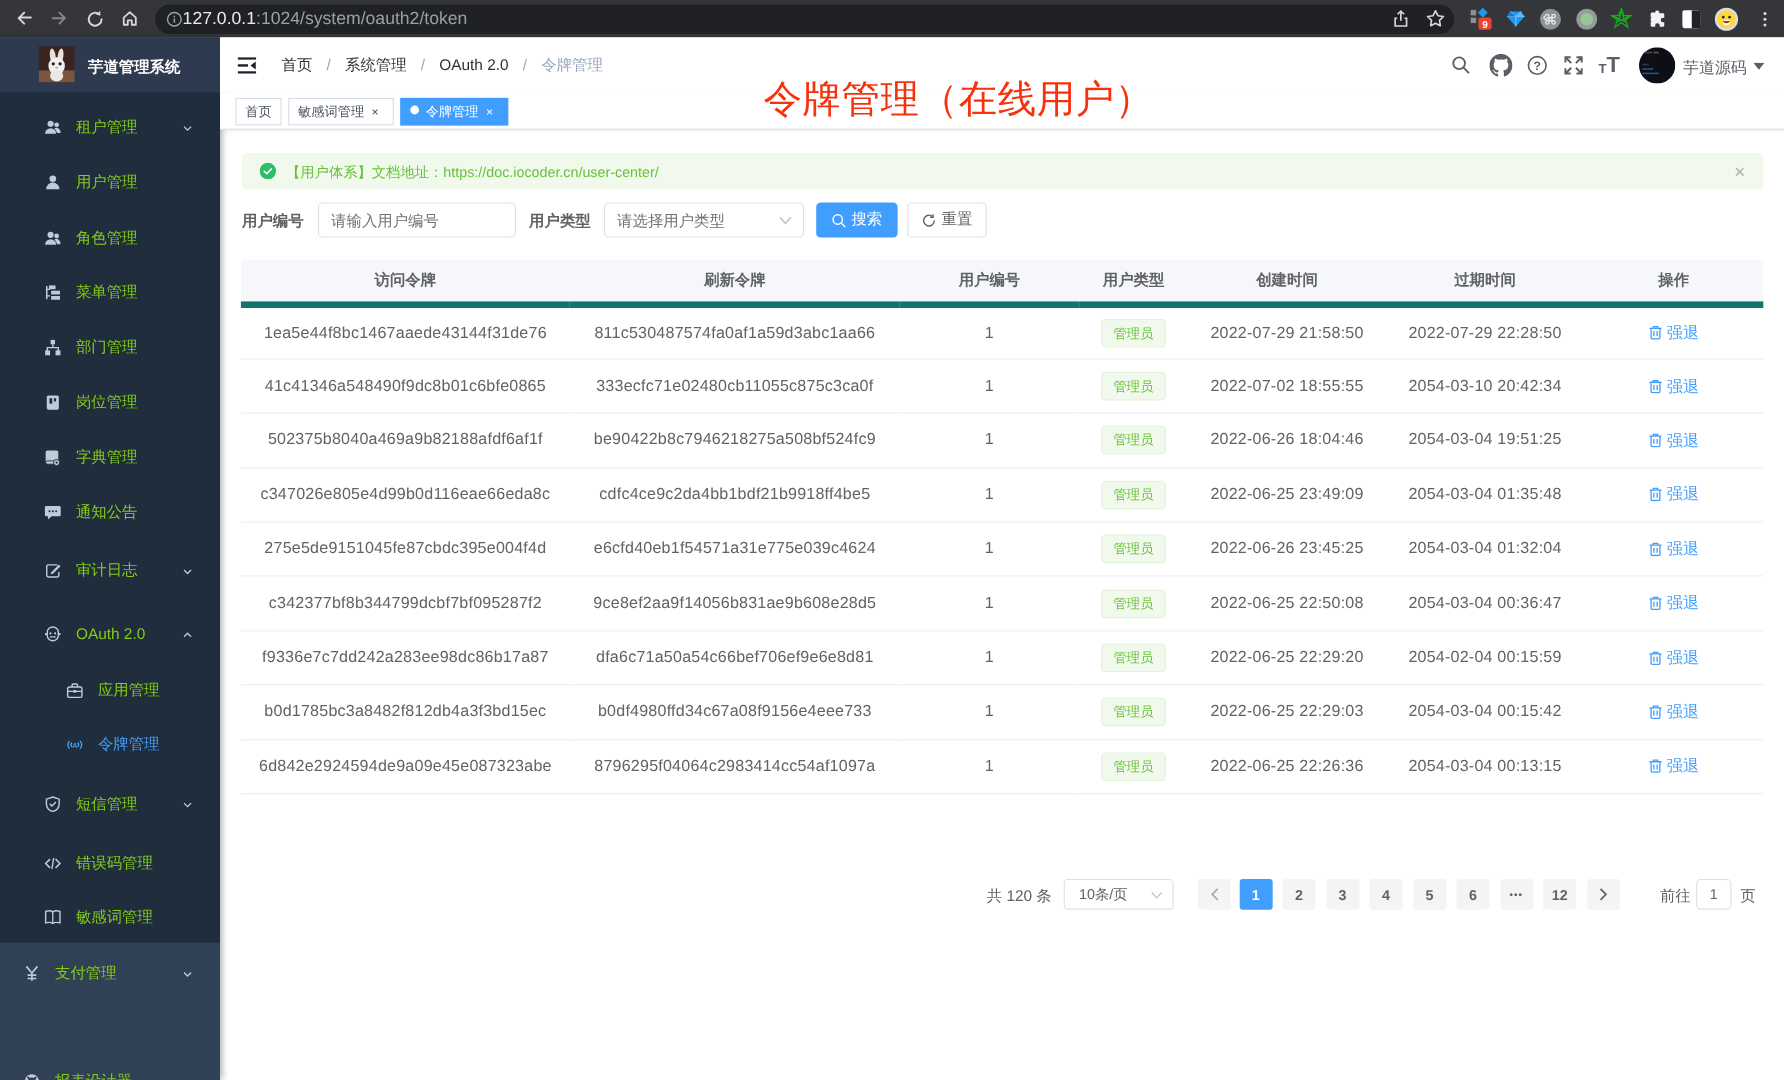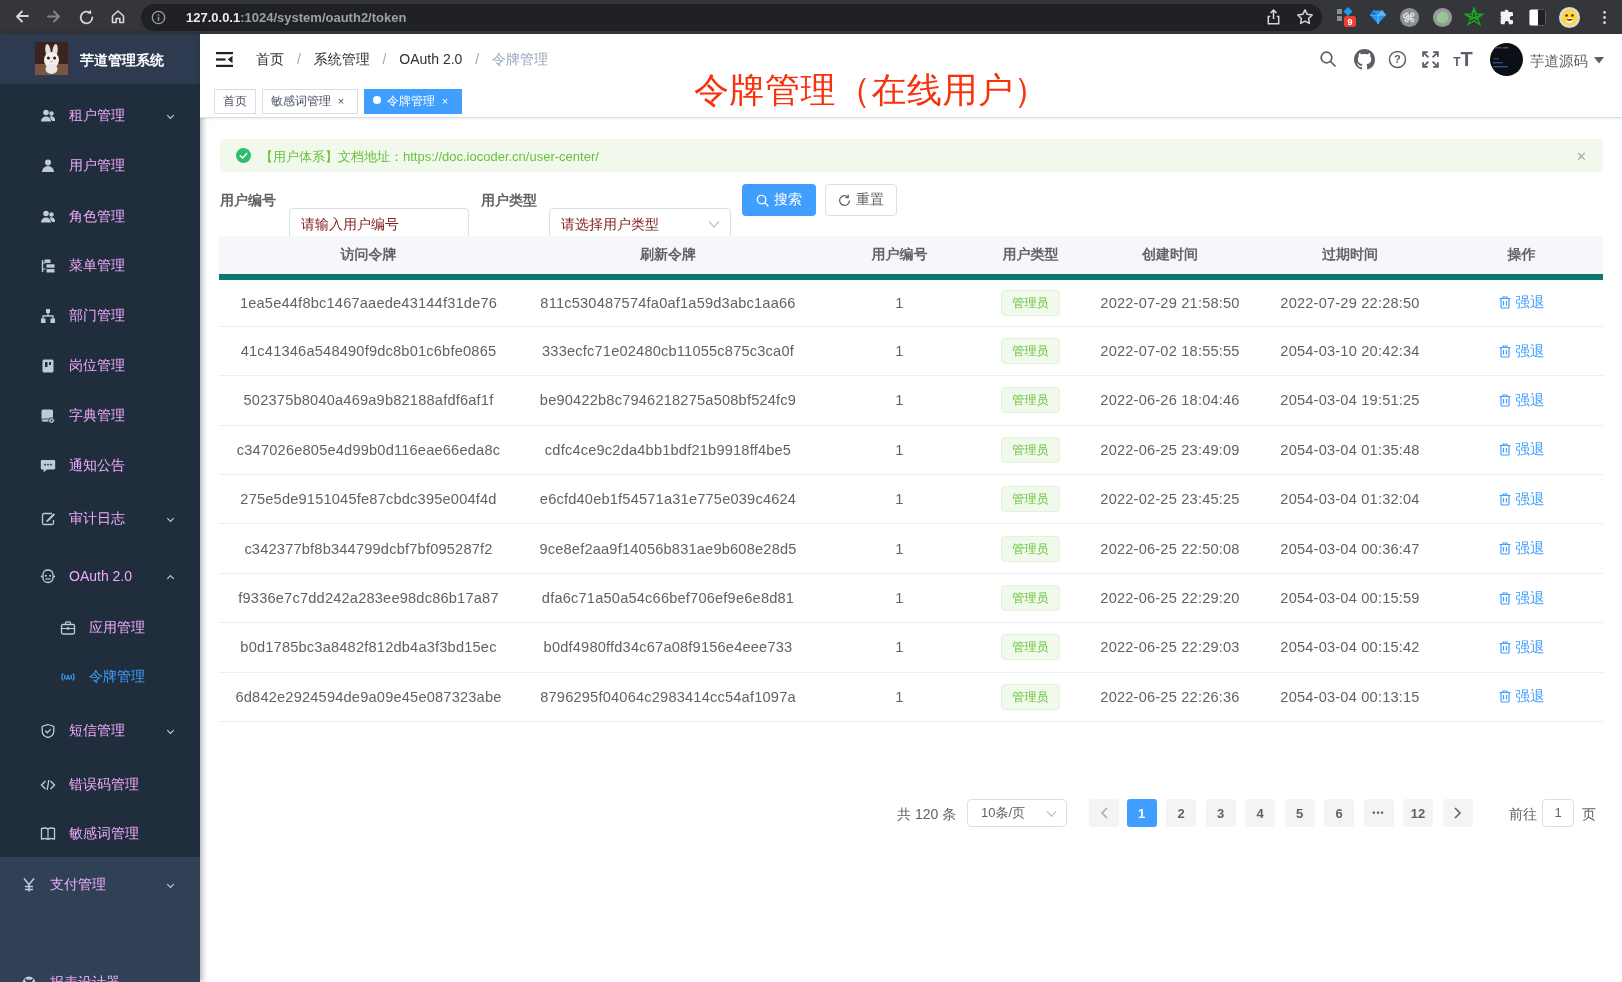--- a/index.html
+++ b/index.html
@@ -8,21 +8,21 @@
 
 #chrome { position:absolute; left:0; top:0; width:1622px; height:34px; background:#35363a; }
 #chrome .nav-ic { position:absolute; top:0; height:34px; display:flex; align-items:center; justify-content:center; color:#c9cbce; }
 #urlpill { position:absolute; left:141px; top:4px; width:1181px; height:27px; border-radius:14px; background:#202124; display:flex; align-items:center; color:#9aa0a6; }
 #urlpill .u-white { color:#e8eaed; }
 
 #sidebar { position:absolute; left:0; top:34px; width:200px; height:948px; background:#1f2d3d; box-shadow:2px 0 6px rgba(0,21,41,.35); }
 #logo { position:absolute; left:0; top:0; width:200px; height:50px; background:#2d3a4f; }
 #logo .ttl { position:absolute; left:80px; top:18px; font-size:14px; font-weight:bold; color:#fff; }
 #side-bottom { position:absolute; left:0; top:823px; width:200px; height:125px; background:#304156; }
-.mi { position:absolute; left:0; width:200px; height:50px; color:#f0abfc; font-size:14px; }
+.mi { position:absolute; left:0; width:200px; height:50px; color:#84cc16; font-size:14px; }
 .mi .txt { position:absolute; left:69px; top:16px; }
 .mi .ic { position:absolute; left:40px; top:17px; width:16px; height:16px; }
 .mi .ic2 { position:absolute; left:60px; top:17px; width:16px; height:16px; }
 .mi .txt2 { position:absolute; left:89px; top:16px; }
 .mi .caret { position:absolute; right:24px; top:20px; width:11px; height:11px; }
 .mi.blue { color:#409eff; }
 
 #navbar { position:absolute; left:200px; top:34px; width:1560px; height:50px; background:#fff; box-shadow:0 1px 4px rgba(0,21,41,.08); }
 #crumb { position:absolute; left:56px; top:17px; font-size:14px; color:#303133; }
 #crumb .sep { color:#97a8be; margin:0 9px; }
@@ -32,21 +32,21 @@
 #tagsbar { position:absolute; left:200px; top:84px; width:1422px; height:34px; background:#fff; border-bottom:1px solid #d8dce5; box-shadow:0 1px 3px 0 rgba(0,0,0,.08); }
 .tag { position:absolute; top:5px; height:25px; line-height:23px; border:1px solid #d8dce5; background:#fff; color:#495060; font-size:12px; padding:0 8px; }
 .tag.active { background:#409eff; border-color:#409eff; color:#fff; }
 .tag .dot { display:inline-block; width:8px; height:8px; border-radius:50%; background:#fff; margin-right:6px; position:relative; top:-1px; }
 .tag .x { display:inline-block; width:16px; margin-left:2px; text-align:center; font-size:11px; }
 
 #alert { position:absolute; left:220px; top:139px; width:1383px; height:33px; background:#f0f9eb; border-radius:4px; color:#67c23a;padding-left:20px; }
 #alert .atxt { position:absolute; left:40px; top:9px; font-size:13px; }
 #alert .ax { position:absolute; right:16px; top:10px; color:#a8abb2; font-size:13px; }
 .flabel { position:absolute; font-weight:bold; color:#606266; font-size:14px; top:192px; }
-.finput { position:absolute; top:184px; height:32px; border:1px solid #dcdfe6; border-radius:4px; background:#fff; color:#7f1d1d; font-size:14px; line-height:30px; padding-left:11px;margin-top:24px; }
+.finput { position:absolute; top:184px; height:32px; border:1px solid #dcdfe6; border-radius:4px; background:#fff; color:#737373; font-size:14px; line-height:30px; padding-left:11px; }
 .btn { position:absolute; top:184px; height:32px; border-radius:4px; font-size:14px; display:flex; align-items:center; justify-content:center; }
 
 #tbl { position:absolute; left:219px; top:236px; width:1384px; border-collapse:collapse; table-layout:fixed; font-size:14.6px; letter-spacing:0.2px; color:#606266; }
 #tbl th { background:#f5f7fa; height:41px; font-weight:bold; font-size:14px; letter-spacing:0; color:#606266; border-bottom:6px solid #0f766e; text-align:center; }
 #tbl td { height:49.4px; border-bottom:1px solid #ebeef5; text-align:center; }
 .gtag { display:inline-block; width:59px; height:26px; line-height:24px; background:#f0f9eb; border:1px solid #e1f3d8; border-radius:4px; color:#67c23a; font-size:12px; text-align:center; }
 .kick { color:#409eff; }
 
 #pager { position:absolute; left:0px; top:799px; width:1622px; height:28px; color:#606266; font-size:14px; }
 .pbox { position:absolute; top:0; width:30px; height:28px; border-radius:3px; background:#f4f4f5; color:#606266; font-size:13px; font-weight:bold; display:flex; align-items:center; justify-content:center; }
@@ -75,21 +75,21 @@
   <div class="nav-ic" style="left:104px;width:28px;">
     <svg width="18" height="18" viewBox="0 0 18 18">
         <path d="M3.5 8 L9 3 L14.5 8 V14.5 H10.8 V10.5 H7.2 V14.5 H3.5z" stroke="#d5d7da" stroke-width="1.6" fill="none" stroke-linejoin="round"></path>
       </svg>
   </div>
   <div id="urlpill">
     <svg style="margin-left:10px;" width="15" height="15" viewBox="0 0 16 16">
         <circle cx="8" cy="8" r="6.6" stroke="#9aa0a6" stroke-width="1.4" fill="none"></circle>
         <path d="M8 7.2 V11.4 M8 4.6 V6" stroke="#9aa0a6" stroke-width="1.5"></path>
       </svg>
-    <span style="margin-left:20px;font-size:13px;font-weight:bold;"><span class="u-white">127.0.0.1</span>:1024/system/oauth2/token</span>
+    <span style="margin-left:0;font-size:16px;"><span class="u-white">127.0.0.1</span>:1024/system/oauth2/token</span>
   </div>
   <div class="nav-ic" style="left:1259px;width:28px;">
     <svg width="17" height="17" viewBox="0 0 18 18">
         <path d="M9 1.5 V10.5 M5.8 4.2 L9 1.2 L12.2 4.2" stroke="#d5d7da" stroke-width="1.6" fill="none"></path>
         <path d="M5.5 8 H3.5 V15.5 H14.5 V8 H12.5" stroke="#d5d7da" stroke-width="1.6" fill="none"></path>
       </svg>
   </div>
   <div class="nav-ic" style="left:1291px;width:28px;">
     <svg width="18" height="18" viewBox="0 0 18 18">
         <path d="M9 1.8 L11.2 6.3 L16.2 7 L12.6 10.5 L13.4 15.4 L9 13.1 L4.6 15.4 L5.4 10.5 L1.8 7 L6.8 6.3 Z" stroke="#d5d7da" stroke-width="1.5" fill="none" stroke-linejoin="round"></path>
@@ -481,21 +481,21 @@
         <td>2054-03-04 01:35:48</td>
         <td><span class="kick"><svg style="vertical-align:-2px;margin-right:3px;" width="14" height="14" viewBox="0 0 14 14">
               <path d="M1.5 3.5 h11 M5 3.5 V2 h4 v1.5 M3 3.5 V12 a1 1 0 0 0 1 1 h6 a1 1 0 0 0 1-1 V3.5 M5.5 6 v4.5 M8.5 6 v4.5" stroke="#409eff" stroke-width="1.2" fill="none"></path>
             </svg>强退</span></td>
       </tr>
 <tr>
         <td>275e5de9151045fe87cbdc395e004f4d</td>
         <td>e6cfd40eb1f54571a31e775e039c4624</td>
         <td>1</td>
         <td><span class="gtag">管理员</span></td>
-        <td>2022-02-25 23:45:25</td>
+        <td>2022-06-26 23:45:25</td>
         <td>2054-03-04 01:32:04</td>
         <td><span class="kick"><svg style="vertical-align:-2px;margin-right:3px;" width="14" height="14" viewBox="0 0 14 14">
               <path d="M1.5 3.5 h11 M5 3.5 V2 h4 v1.5 M3 3.5 V12 a1 1 0 0 0 1 1 h6 a1 1 0 0 0 1-1 V3.5 M5.5 6 v4.5 M8.5 6 v4.5" stroke="#409eff" stroke-width="1.2" fill="none"></path>
             </svg>强退</span></td>
       </tr>
 <tr>
         <td>c342377bf8b344799dcbf7bf095287f2</td>
         <td>9ce8ef2aa9f14056b831ae9b608e28d5</td>
         <td>1</td>
         <td><span class="gtag">管理员</span></td>
@@ -504,21 +504,21 @@
         <td><span class="kick"><svg style="vertical-align:-2px;margin-right:3px;" width="14" height="14" viewBox="0 0 14 14">
               <path d="M1.5 3.5 h11 M5 3.5 V2 h4 v1.5 M3 3.5 V12 a1 1 0 0 0 1 1 h6 a1 1 0 0 0 1-1 V3.5 M5.5 6 v4.5 M8.5 6 v4.5" stroke="#409eff" stroke-width="1.2" fill="none"></path>
             </svg>强退</span></td>
       </tr>
 <tr>
         <td>f9336e7c7dd242a283ee98dc86b17a87</td>
         <td>dfa6c71a50a54c66bef706ef9e6e8d81</td>
         <td>1</td>
         <td><span class="gtag">管理员</span></td>
         <td>2022-06-25 22:29:20</td>
-        <td>2054-03-04 00:15:59</td>
+        <td>2054-02-04 00:15:59</td>
         <td><span class="kick"><svg style="vertical-align:-2px;margin-right:3px;" width="14" height="14" viewBox="0 0 14 14">
               <path d="M1.5 3.5 h11 M5 3.5 V2 h4 v1.5 M3 3.5 V12 a1 1 0 0 0 1 1 h6 a1 1 0 0 0 1-1 V3.5 M5.5 6 v4.5 M8.5 6 v4.5" stroke="#409eff" stroke-width="1.2" fill="none"></path>
             </svg>强退</span></td>
       </tr>
 <tr>
         <td>b0d1785bc3a8482f812db4a3f3bd15ec</td>
         <td>b0df4980ffd34c67a08f9156e4eee733</td>
         <td>1</td>
         <td><span class="gtag">管理员</span></td>
         <td>2022-06-25 22:29:03</td>

